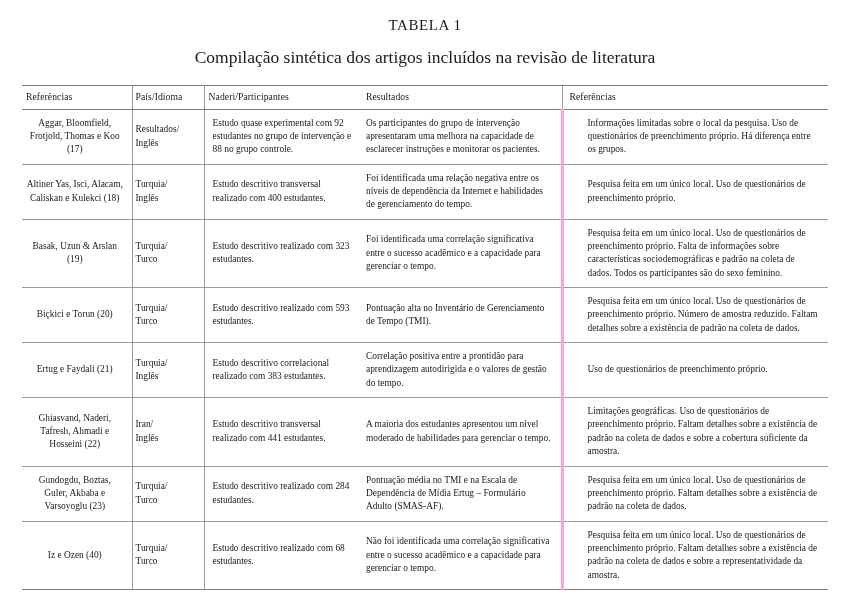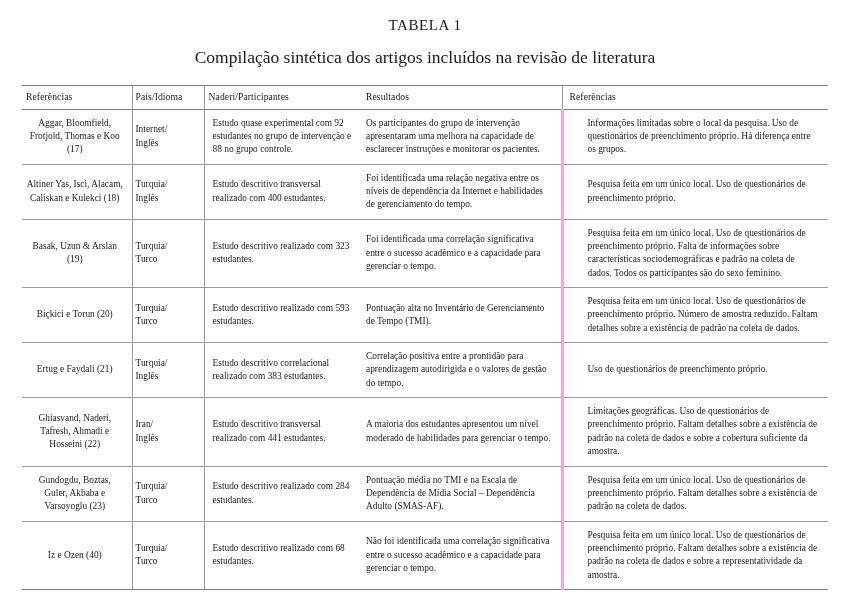--- a/index.html
+++ b/index.html
@@ -118,21 +118,21 @@
         <th class="col-country">País/Idioma</th>
         <th class="col-design">Naderi/Participantes</th>
         <th class="col-result">Resultados</th>
         <th class="col-limit">Referências</th>
       </tr>
     </thead>
     <tbody>
         <tr>
           <td class="col-ref">Aggar, Bloomfield, Frotjold, Thomas e Koo (17)</td>
           <td class="col-country">
-            <span class="nl">Internet/</span>
+            <span class="nl">Resultados/</span>
             <span class="nl">Inglês</span>
           </td>
           <td class="col-design">Estudo quase experimental com 92 estudantes no grupo de intervenção e 88 no grupo controle.</td>
           <td class="col-result">Os participantes do grupo de intervenção apresentaram uma melhora na capacidade de esclarecer instruções e monitorar os pacientes.</td>
           <td class="col-limit">Informações limitadas sobre o local da pesquisa. Uso de questionários de preenchimento próprio. Há diferença entre os grupos.</td>
         </tr>
         <tr>
           <td class="col-ref">Altiner Yas, Isci, Alacam, Caliskan e Kulekci (18)</td>
           <td class="col-country">
             <span class="nl">Turquia/</span>
@@ -182,21 +182,21 @@
           <td class="col-result">A maioria dos estudantes apresentou um nível moderado de habilidades para gerenciar o tempo.</td>
           <td class="col-limit">Limitações geográficas. Uso de questionários de preenchimento próprio. Faltam detalhes sobre a existência de padrão na coleta de dados e sobre a cobertura suficiente da amostra.</td>
         </tr>
         <tr>
           <td class="col-ref">Gundogdu, Boztas, Guler, Akbaba e Varsoyoglu (23)</td>
           <td class="col-country">
             <span class="nl">Turquia/</span>
             <span class="nl">Turco</span>
           </td>
           <td class="col-design">Estudo descritivo realizado com 284 estudantes.</td>
-          <td class="col-result">Pontuação média no TMI e na Escala de Dependência de Mídia Social – Dependência Adulto (SMAS-AF).</td>
+          <td class="col-result">Pontuação média no TMI e na Escala de Dependência de Mídia Ertug – Formulário Adulto (SMAS-AF).</td>
           <td class="col-limit">Pesquisa feita em um único local. Uso de questionários de preenchimento próprio. Faltam detalhes sobre a existência de padrão na coleta de dados.</td>
         </tr>
         <tr>
           <td class="col-ref">Iz e Ozen (40)</td>
           <td class="col-country">
             <span class="nl">Turquia/</span>
             <span class="nl">Turco</span>
           </td>
           <td class="col-design">Estudo descritivo realizado com 68 estudantes.</td>
           <td class="col-result">Não foi identificada uma correlação significativa entre o sucesso acadêmico e a capacidade para gerenciar o tempo.</td>

